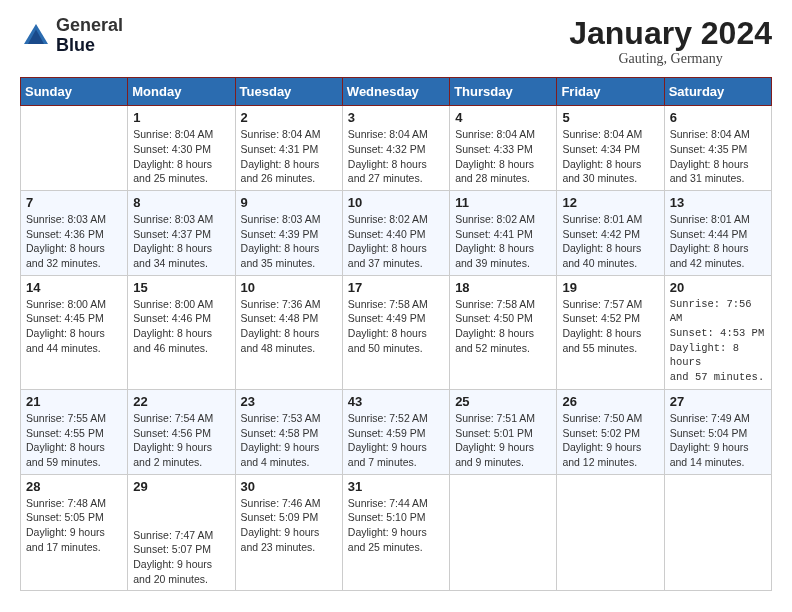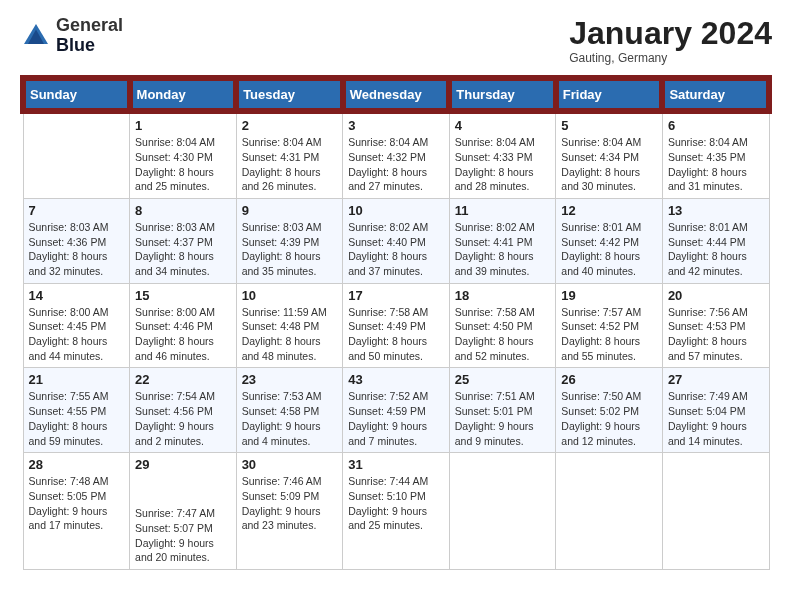--- a/index.html
+++ b/index.html
@@ -26,45 +26,46 @@
       font-weight: bold;
       line-height: 1.1;
     }
     .logo-general { color: #333; }
     .logo-blue { color: #0f172a; }
     .logo-icon {
       width: 32px;
       height: 32px;
     }
     .title-block {
-      text-align: left;
+      text-align: center;
     }
     .month-title {
       font-size: 32px;
       font-weight: bold;
       color: #222;
       line-height: 1.1;
     }
     .subtitle {
-      font-size: 12px;
+      font-size: 14px;
       color: #444;
+      font-family: Liberation Serif, serif;
     }
     .calendar {
       width: 100%;
       border-collapse: collapse;
       font-size: 11px;
     }
     .calendar th {
       background: #2b6cb0;
       color: #fff;
       padding: 6px 4px;
       text-align: left;
       font-size: 13px;
       font-weight: bold;
-      border: 6px solid #7f1d1d;
+      border: 1px solid #7f1d1d;
     }
     .calendar td {
       border: 1px solid #ccc;
       vertical-align: top;
       padding: 4px 5px;
       min-height: 80px;
       width: calc(100% / 7);
     }
     .day-num {
       font-size: 13px;
@@ -224,21 +225,21 @@
         </td>
         <td>
           <span class="day-num">15</span>
           <div class="day-info" style="white-space: pre-line;">Sunrise: 8:00 AM
 Sunset: 4:46 PM
 Daylight: 8 hours
 and 46 minutes.</div>
         </td>
         <td>
           <span class="day-num">10</span>
-          <div class="day-info" style="white-space: pre-line;">Sunrise: 11:59 AM
+          <div class="day-info" style="white-space: pre-line;">Sunrise: 7:36 AM
 Sunset: 4:48 PM
 Daylight: 8 hours
 and 48 minutes.</div>
         </td>
         <td>
           <span class="day-num">17</span>
           <div class="day-info" style="white-space: pre-line;">Sunrise: 7:58 AM
 Sunset: 4:49 PM
 Daylight: 8 hours
 and 50 minutes.</div>
@@ -252,21 +253,21 @@
         </td>
         <td>
           <span class="day-num">19</span>
           <div class="day-info" style="white-space: pre-line;">Sunrise: 7:57 AM
 Sunset: 4:52 PM
 Daylight: 8 hours
 and 55 minutes.</div>
         </td>
         <td>
           <span class="day-num">20</span>
-          <div class="day-info" style="white-space: pre-line;">Sunrise: 7:56 AM
+          <div class="day-info" style="white-space: pre-line; font-family: Liberation Mono, monospace;">Sunrise: 7:56 AM
 Sunset: 4:53 PM
 Daylight: 8 hours
 and 57 minutes.</div>
         </td>
       </tr>
       <tr>
         <td>
           <span class="day-num">21</span>
           <div class="day-info" style="white-space: pre-line;">Sunrise: 7:55 AM
 Sunset: 4:55 PM

